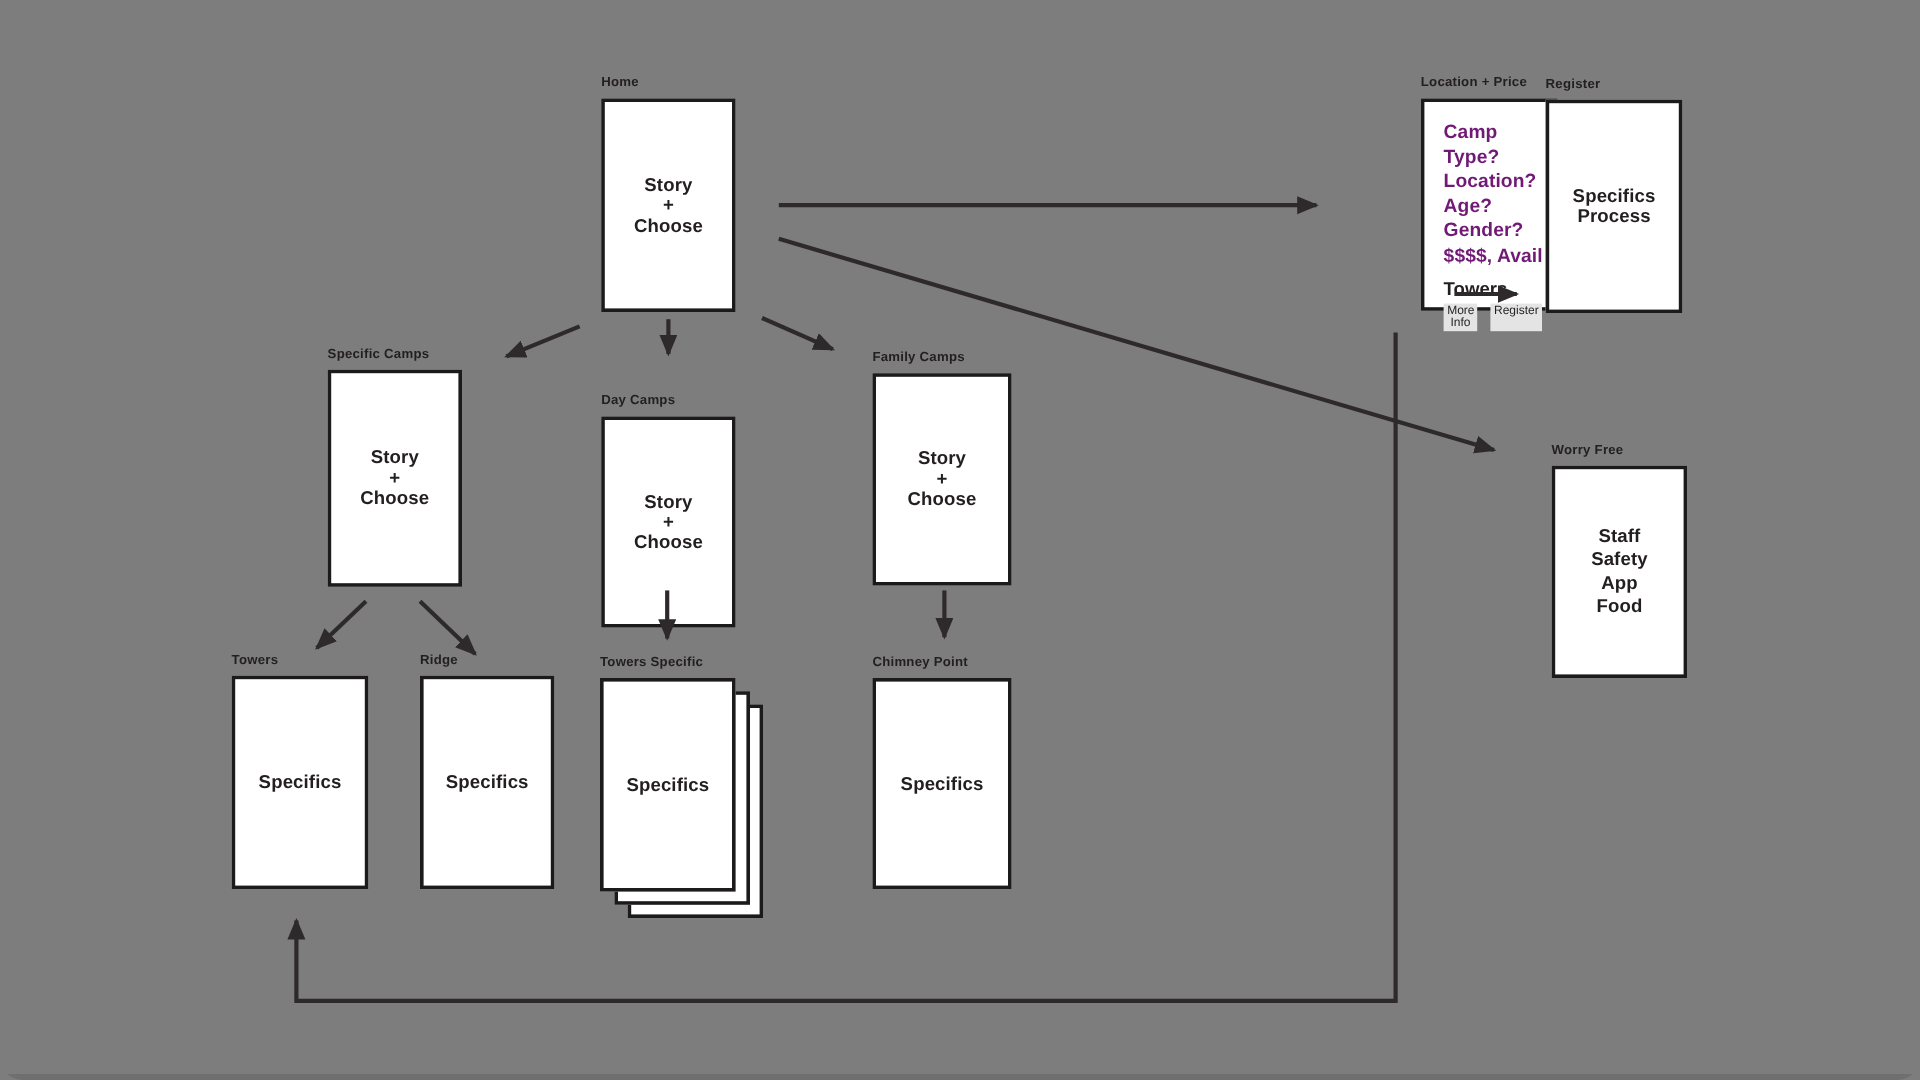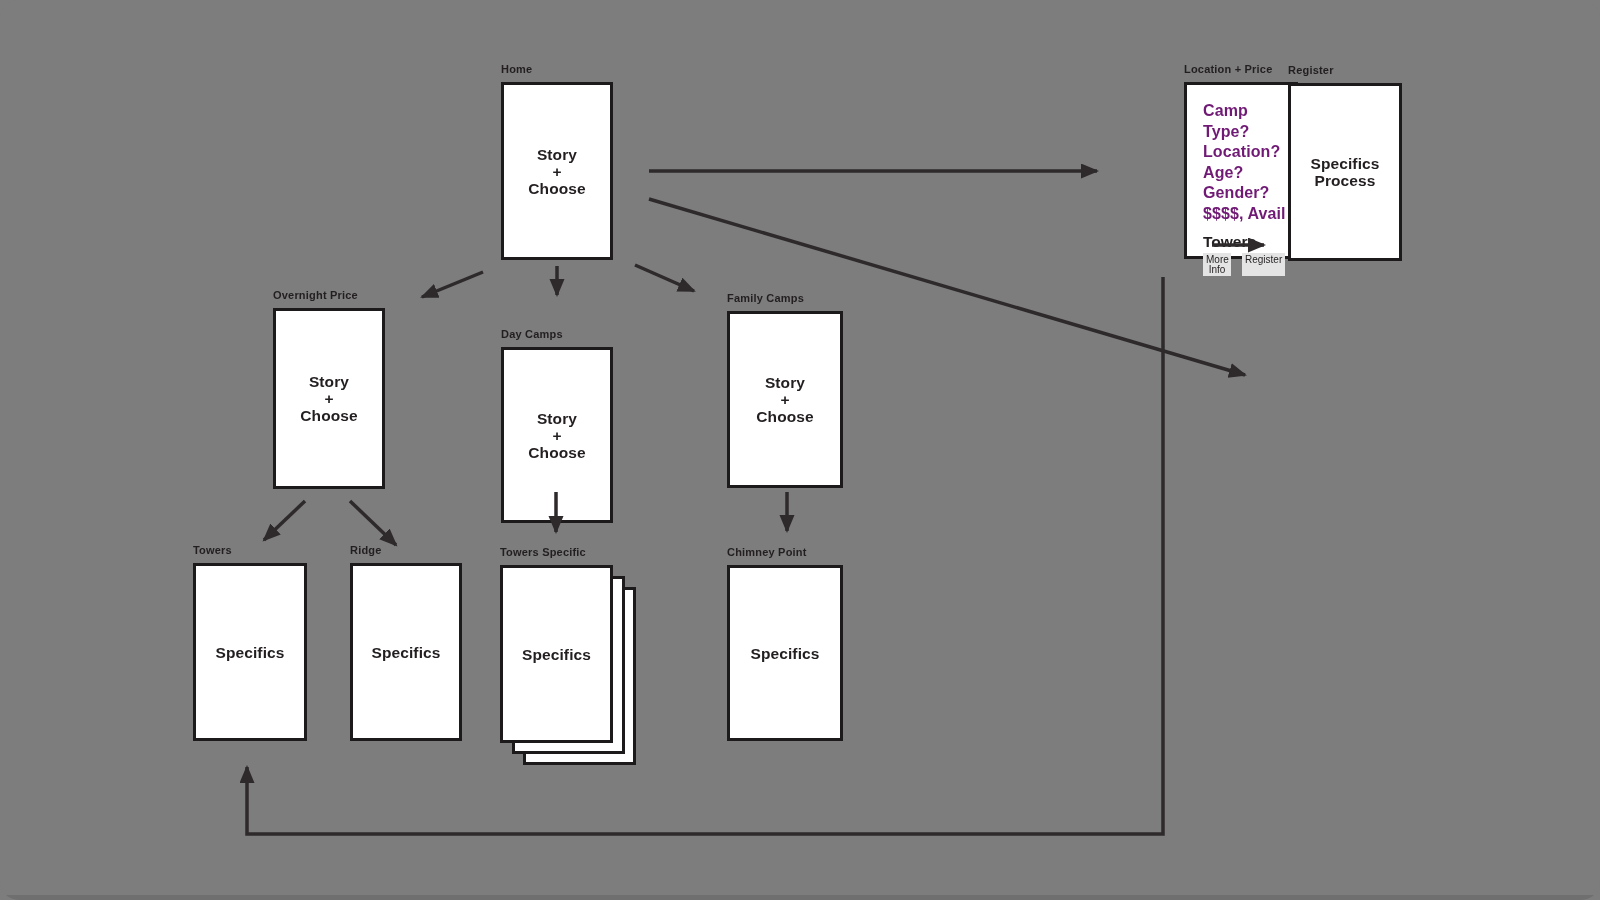--- a/index.html
+++ b/index.html
@@ -77,21 +77,21 @@
 
   <div class="node" style="left:1288px;top:63px;">
     <div class="node-label">Register</div>
     <div class="box" style="width:114px;height:178px;">
       <div class="content">Specifics
 Process</div>
     </div>
   </div>
 
   <div class="node" style="left:273px;top:288px;">
-    <div class="node-label">Overnight Price</div>
+    <div class="node-label">Specific Camps</div>
     <div class="box" style="width:112px;height:181px;">
       <div class="content">Story
 +
 Choose</div>
     </div>
   </div>
 
   <div class="node" style="left:501px;top:291px;margin-top:36px;">
     <div class="node-label">Day Camps</div>
     <div class="box" style="width:112px;height:176px;">
@@ -135,20 +135,29 @@
     </div>
   </div>
 
   <div class="node" style="left:727px;top:545px;">
     <div class="node-label">Chimney Point</div>
     <div class="box" style="width:116px;height:176px;">
       <div class="content">Specifics</div>
     </div>
   </div>
 
+  <div class="node" style="left:1293px;top:368px;">
+    <div class="node-label">Worry Free</div>
+    <div class="box" style="width:113px;height:177px;">
+      <div class="content wide">Staff
+Safety
+App
+Food</div>
+    </div>
+  </div>
 
   <svg class="edges" width="1600" height="900" viewBox="0 0 1600 900">
     <defs>
       <marker id="ah" markerUnits="userSpaceOnUse" markerWidth="22" markerHeight="18" refX="16" refY="7.5" orient="auto">
         <path d="M0,0 L18,7.5 L0,15 Z" fill="#2e2a2b"></path>
       </marker>
     </defs>
     <g stroke="#2e2a2b" stroke-width="3.5" fill="none">
       <path d="M649,171 L1097,171" marker-end="url(#ah)"></path>
       <path d="M649,199 L1245,375" marker-end="url(#ah)"></path>

